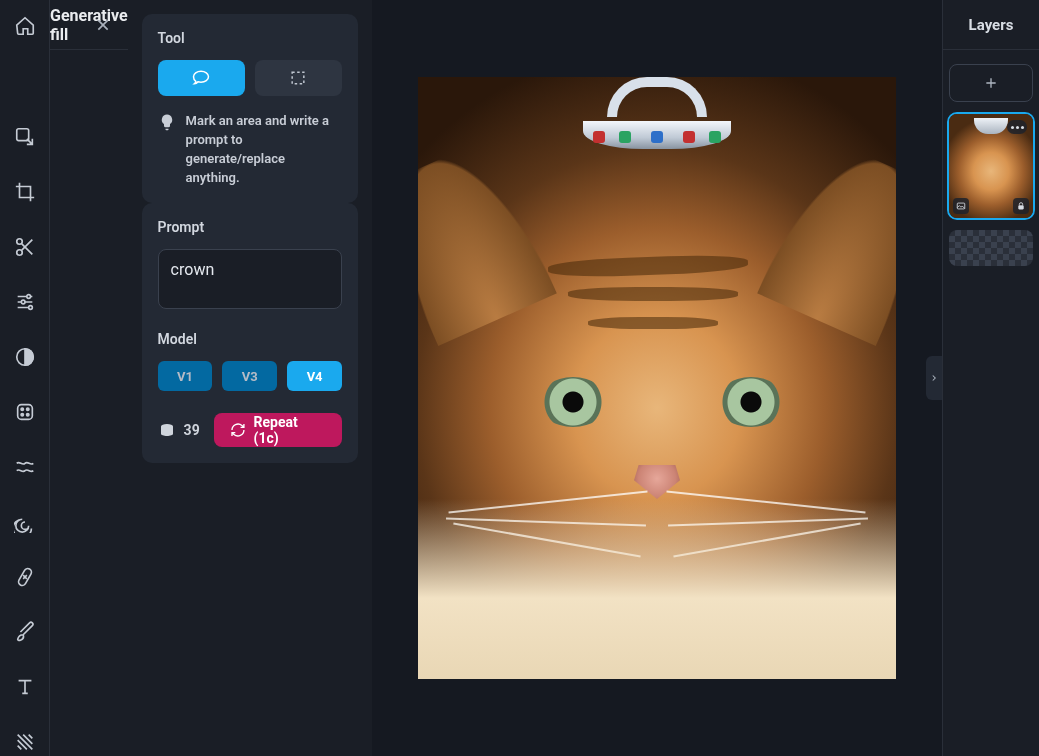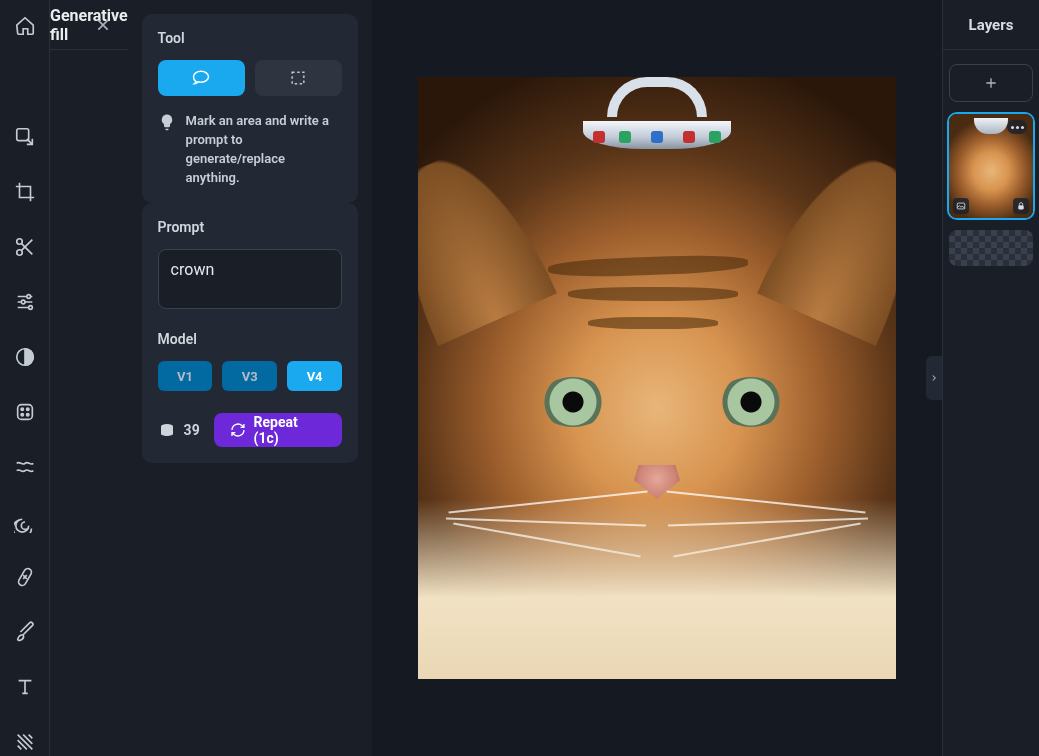--- a/index.html
+++ b/index.html
@@ -147,21 +147,21 @@
   align-items: center;
   gap: 8px;
   font-size: 14px;
   font-weight: 700;
   color: #cfd4dc;
 }
 .credits svg { width: 18px; height: 18px; fill: #cfd4dc; }
 .repeat {
   height: 34px;
   padding: 0 16px;
-  background: #6d28d9;
+  background: #be185d;
   border-radius: 8px;
   display: flex;
   align-items: center;
   gap: 8px;
   font-size: 14px;
   font-weight: 700;
   color: #fff;
   cursor: pointer;
 }
 .repeat svg { width: 16px; height: 16px; stroke: #fff; fill: none; stroke-width: 2; }

